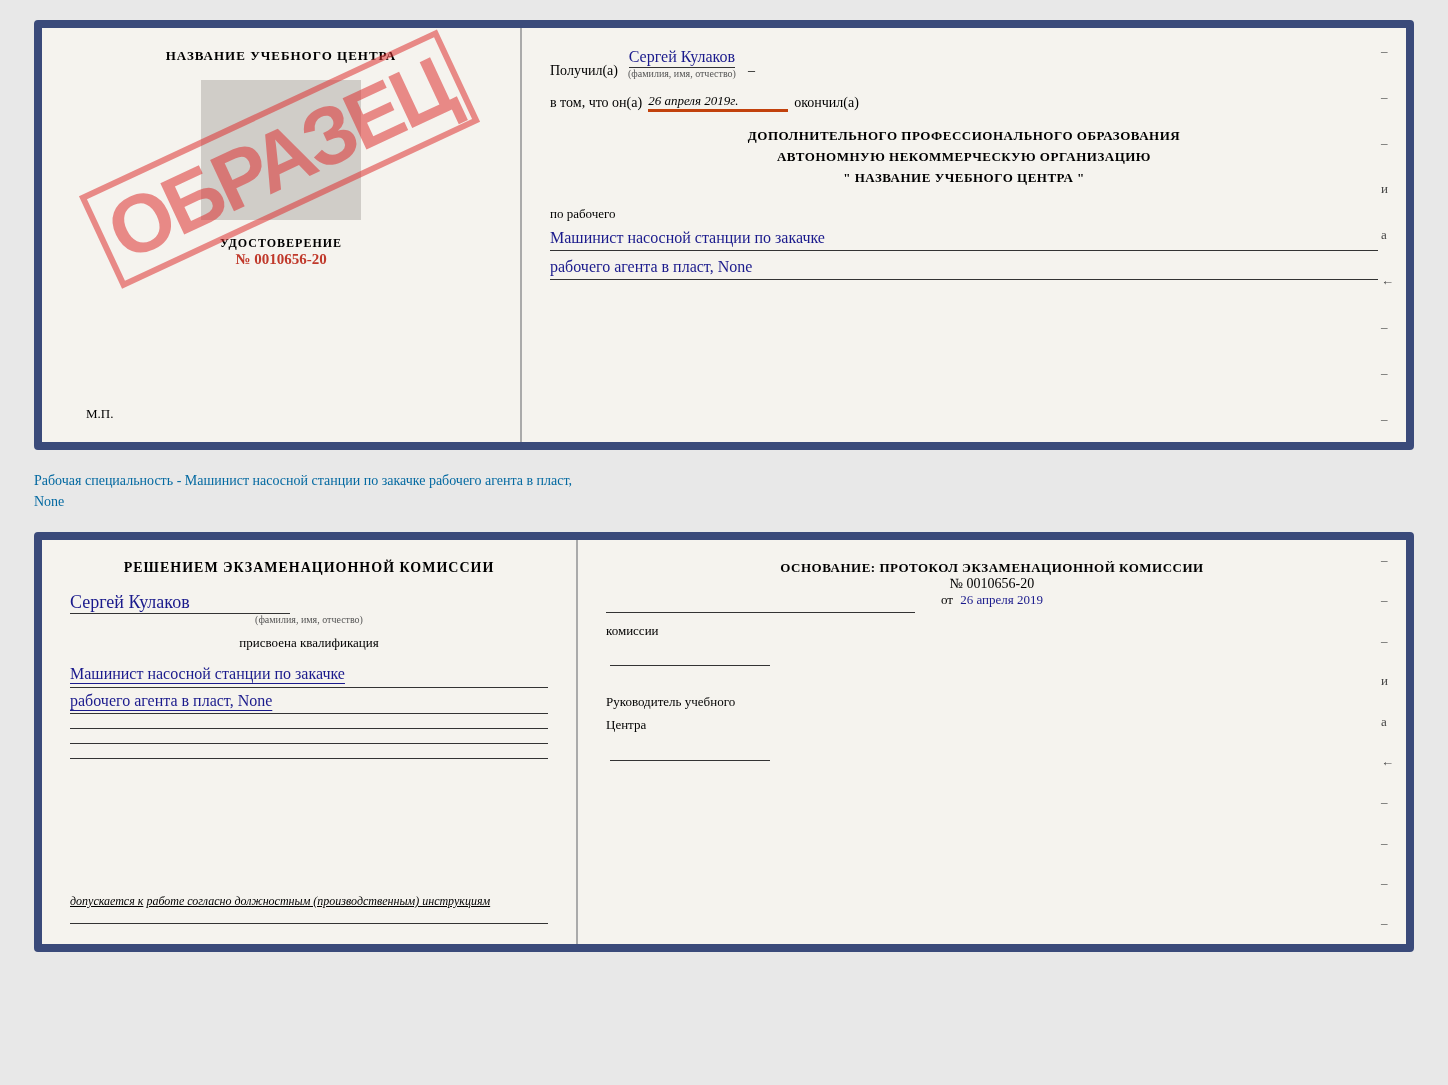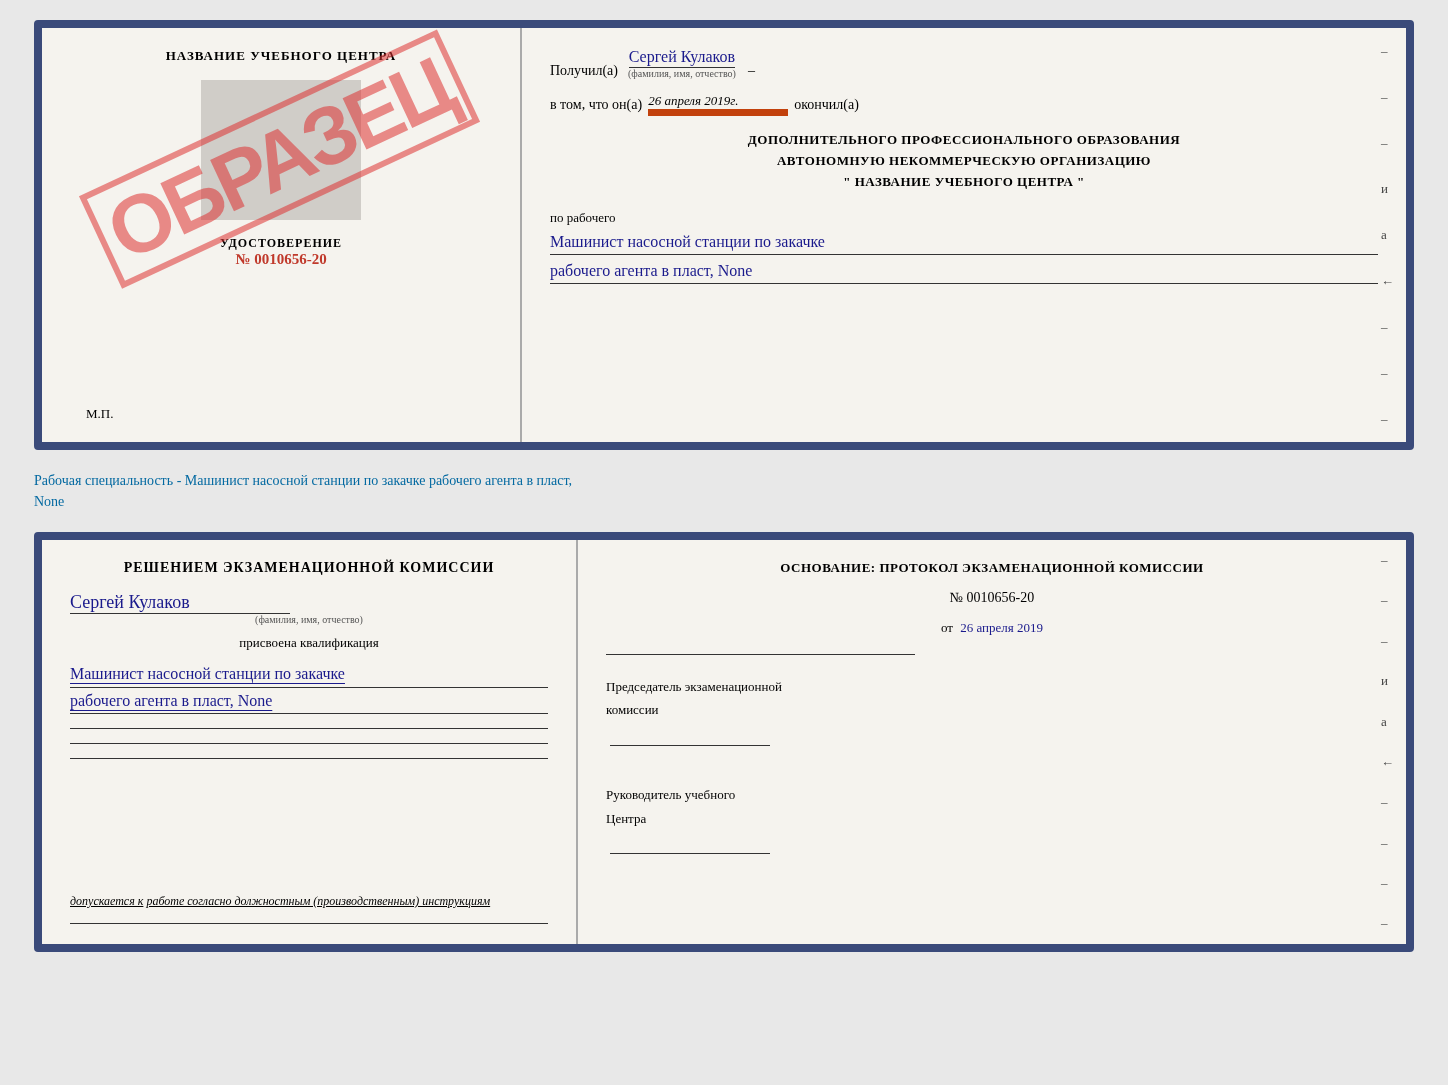--- a/index.html
+++ b/index.html
@@ -138,21 +138,21 @@
     }
 
     .row-vtom {
       font-size: 14px;
       display: flex;
       align-items: center;
       gap: 6px;
     }
 
     .underline-value {
-      border-bottom: 7px solid #c2410c;
+      border-bottom: 3px solid #c2410c;
       min-width: 140px;
       font-style: italic;
       font-size: 13px;
     }
 
     .auto-org-block {
       text-align: center;
       font-size: 13px;
       font-weight: bold;
       text-transform: uppercase;
@@ -220,21 +220,20 @@
       display: flex;
       flex-direction: column;
       gap: 10px;
     }
 
     .doc-bottom-right {
       flex: 1;
       padding: 20px 28px;
       display: flex;
       flex-direction: column;
-      gap: 14px;
       position: relative;
     }
 
     .decision-title {
       font-size: 14px;
       font-weight: bold;
       text-align: center;
       letter-spacing: 1px;
       text-transform: uppercase;
     }
@@ -437,21 +436,20 @@
     <div class="protocol-date">
       <span>от</span>
       <span style="font-family:'Segoe Script','Comic Sans MS',cursive;color:#1a1a8c;margin-left:4px;">26 апреля 2019</span>
     </div>
 
     <div style="width:40%;">
       <div class="underline-block"></div>
     </div>
 
     <div class="signature-block">
-      <div>Председатель экзаменационной</div>
       <div>комиссии</div>
       <div style="margin-top:8px;">
         <span class="sig-line"></span>
       </div>
     </div>
 
     <div class="signature-block" style="margin-top:16px;">
       <div>Руководитель учебного</div>
       <div>Центра</div>
       <div style="margin-top:8px;">

